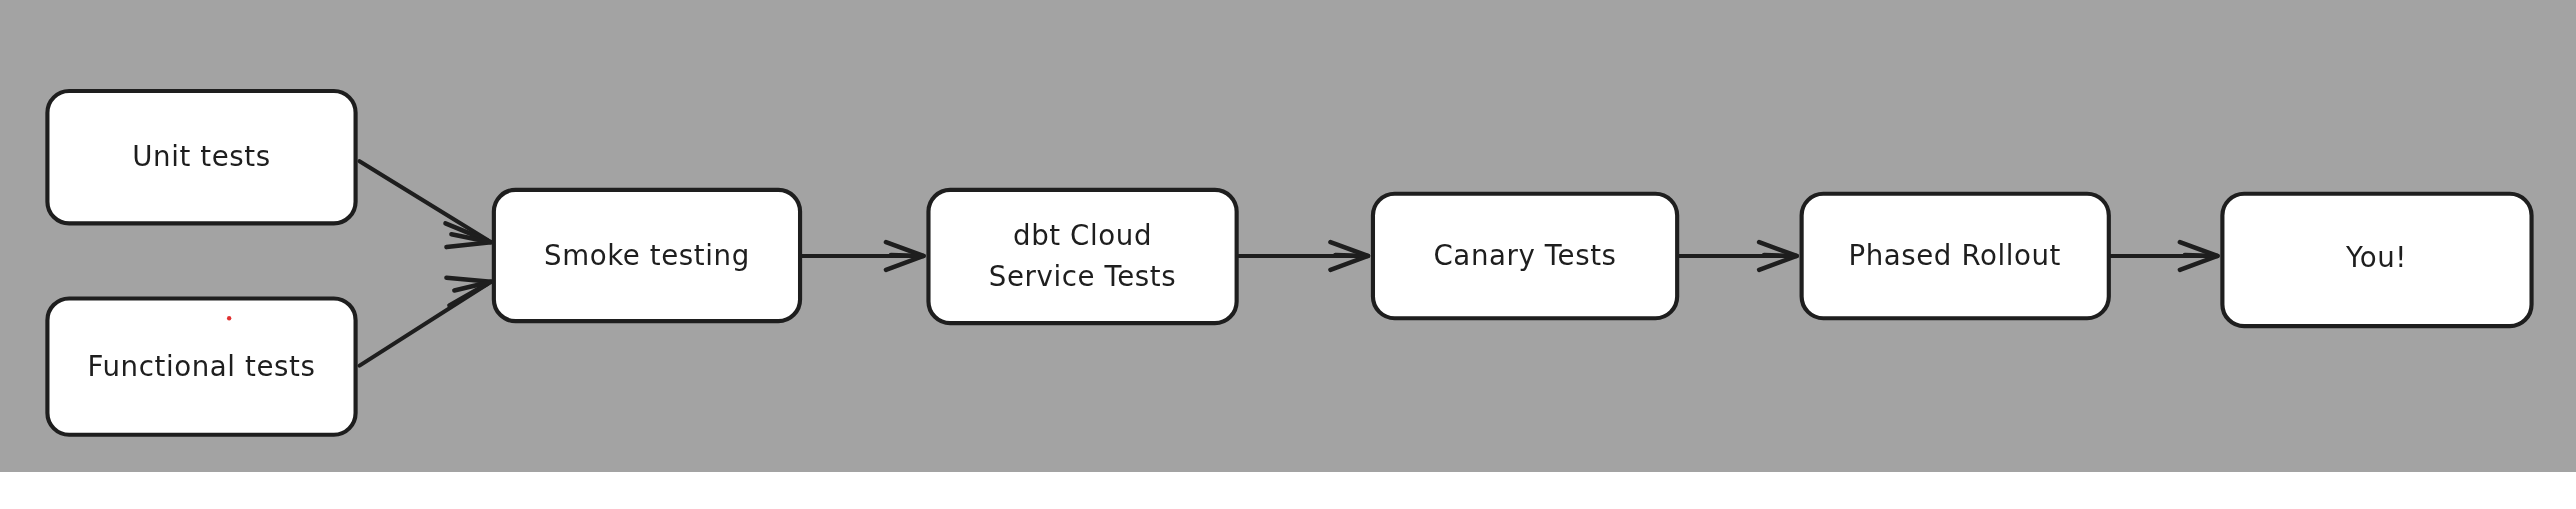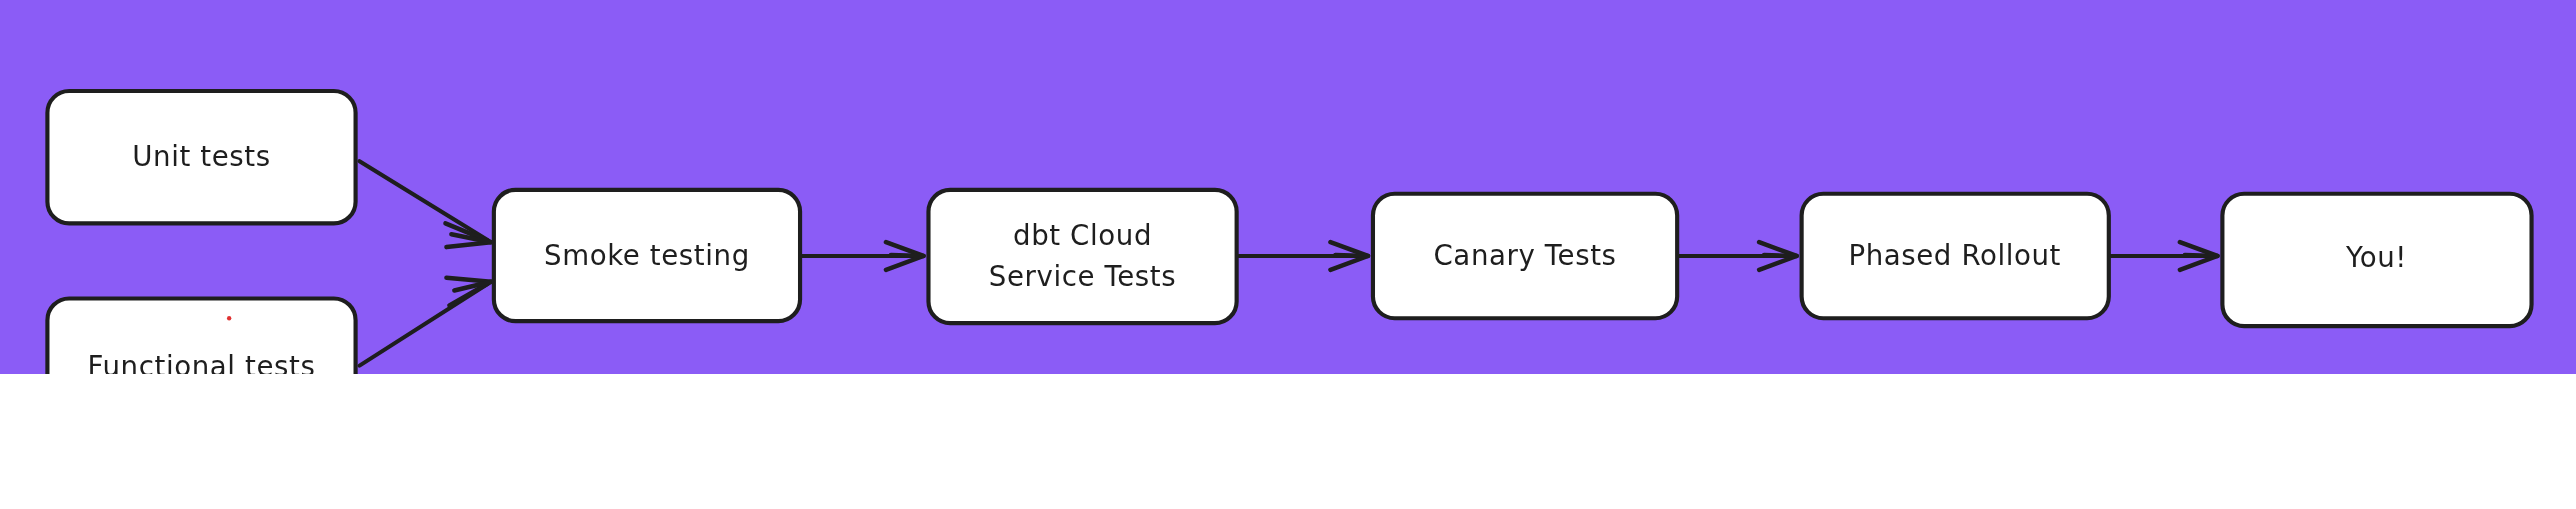--- a/index.html
+++ b/index.html
@@ -7,22 +7,22 @@
     margin: 0;
     padding: 0;
     background: #ffffff;
   }
   body {
     font-family: "DejaVu Sans", sans-serif;
   }
   #canvas-root {
     position: relative;
     width: 2576px;
-    height: 374px;
-    background: #8b5cf6;
+    height: 472px;
+    background: #a3a3a3;
     overflow: hidden;
   }
   #diagram-svg {
     position: absolute;
     top: 0;
     left: 0;
     width: 2576px;
     height: 510px;
     display: block;
   }

